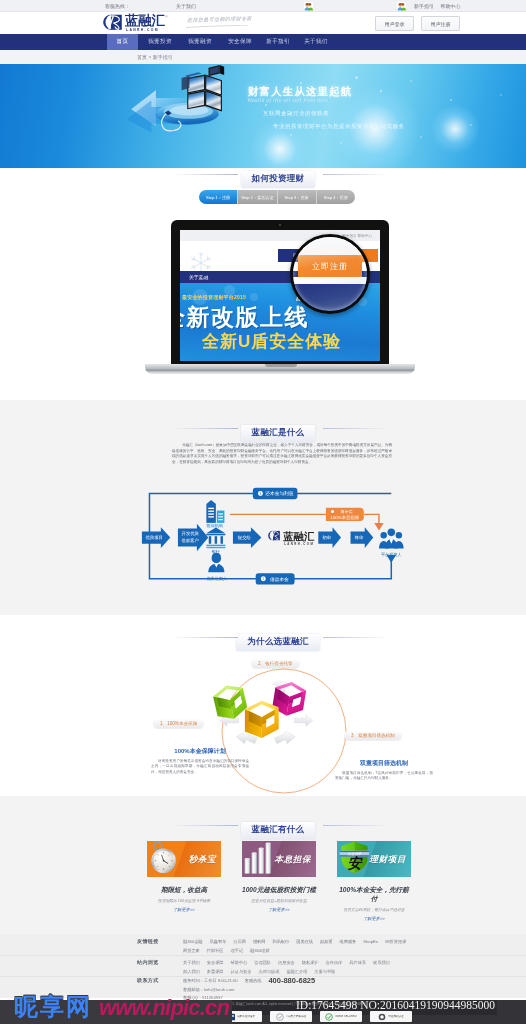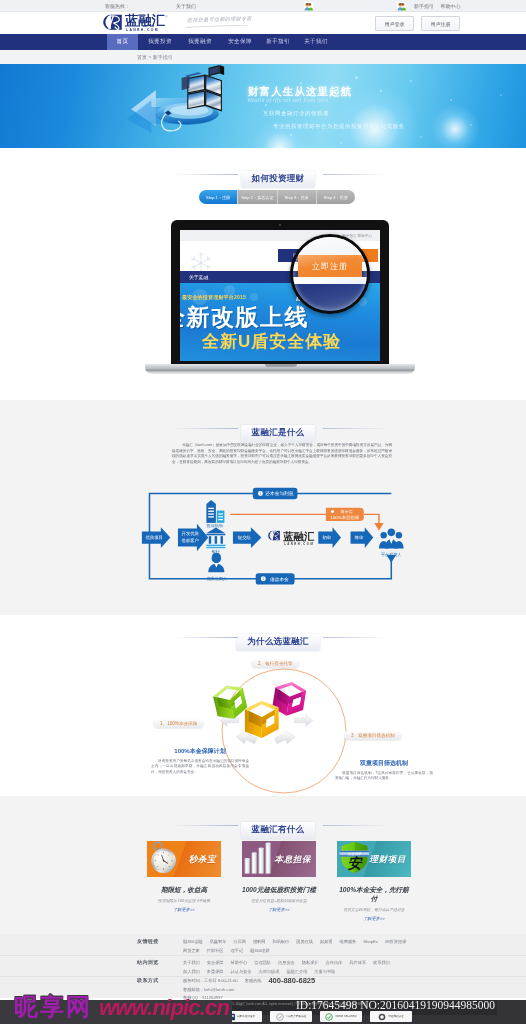--- a/index.html
+++ b/index.html
@@ -40,21 +40,21 @@
   .nav-inner{position:absolute;left:104px;top:0;height:16px;}
   .nav-item{position:absolute;top:0;height:16px;display:flex;align-items:center;justify-content:center;
             font-size:5.6px;color:#cdd3eb;letter-spacing:.3px;}
   .nav-item.active{background:#5a6cc0;color:#ffffff;}
 
   
   .crumb{position:absolute;left:0;top:50px;width:526px;height:14px;background:#f2f3f5;}
   .crumb-in{position:absolute;left:137px;top:4px;font-size:5px;color:#7c818b;}
 
   
-  .hero{position:absolute;left:0;top:64px;width:526px;height:84px;overflow:hidden;
+  .hero{position:absolute;left:0;top:64px;width:526px;height:104px;overflow:hidden;
         background:linear-gradient(100deg,#1279d2 0%,#1b8adc 14%,#43b2e7 32%,#6ecdf0 48%,#8fdcf4 62%,#67caef 76%,#35a9e7 90%,#1d93e0 100%);}
   .hero-art{position:absolute;left:120px;top:-4px;transform:scale(0.56);transform-origin:0 0;}
   .hero-glow{position:absolute;border-radius:50%;background:radial-gradient(circle,rgba(255,255,255,.85) 0%,rgba(160,225,255,.35) 40%,rgba(160,225,255,0) 70%);}
   .hero-title{position:absolute;left:248px;top:21px;font-size:10.5px;color:#fff;letter-spacing:1.1px;
               font-weight:bold;text-shadow:0 0 4px rgba(255,255,255,.55);}
   .hero-sub{position:absolute;left:247px;top:33px;font-size:6px;color:#cdeaf9;letter-spacing:.2px;
             font-style:italic;font-family:"Liberation Serif",serif;}
   .hero-l1{position:absolute;left:263px;top:46px;font-size:5.4px;color:#e9f7ff;letter-spacing:.6px;}
   .hero-l2{position:absolute;left:273px;top:59px;font-size:5.4px;color:#e9f7ff;letter-spacing:.6px;}
   .dot{position:absolute;border-radius:50%;background:#fff;}
@@ -171,21 +171,21 @@
   .db-badges{position:absolute;left:220px;top:1011px;display:flex;gap:8px;}
   .badge{width:42px;height:11px;background:#f7f7f7;border-radius:1px;display:flex;align-items:center;
          justify-content:center;gap:2px;}
   .badge-ic{width:8px;height:8px;flex:0 0 8px;}
   .badge-t{font-size:2.6px;color:#4a4a4a;line-height:3px;max-width:28px;overflow:hidden;}
   .db-lab{position:absolute;left:131px;top:1012px;font-size:4.2px;color:#b6bac0;}
 
   
   .wm{position:absolute;left:0;top:991px;width:230px;height:26px;display:flex;align-items:baseline;z-index:5;}
   .wm-bg{position:absolute;left:0;top:1000px;width:232px;height:24px;background:#3a3a3e;z-index:4;}
-  .wm-cn{margin-left:14px;font-size:24px;font-weight:bold;color:#a21caf;letter-spacing:2px;
+  .wm-cn{margin-left:14px;font-size:24px;font-weight:bold;color:#3b82f6;letter-spacing:2px;
          font-family:"Liberation Sans",sans-serif;
          text-shadow:-0.6px -0.6px 0 #3a3a3e,0.6px -0.6px 0 #3a3a3e,-0.6px 0.6px 0 #3a3a3e,0.6px 0.6px 0 #3a3a3e;}
   .wm-en{margin-left:7px;font-size:22px;font-weight:bold;color:#be185d;font-style:italic;letter-spacing:-0.8px;
          font-family:"Liberation Sans",sans-serif;}
   .wm-id{position:absolute;left:296px;top:999px;font-size:11.5px;color:#f2f2f2;letter-spacing:0px;
          font-family:"Liberation Serif",serif;white-space:nowrap;}
 </style>
 </head>
 <body>
 

